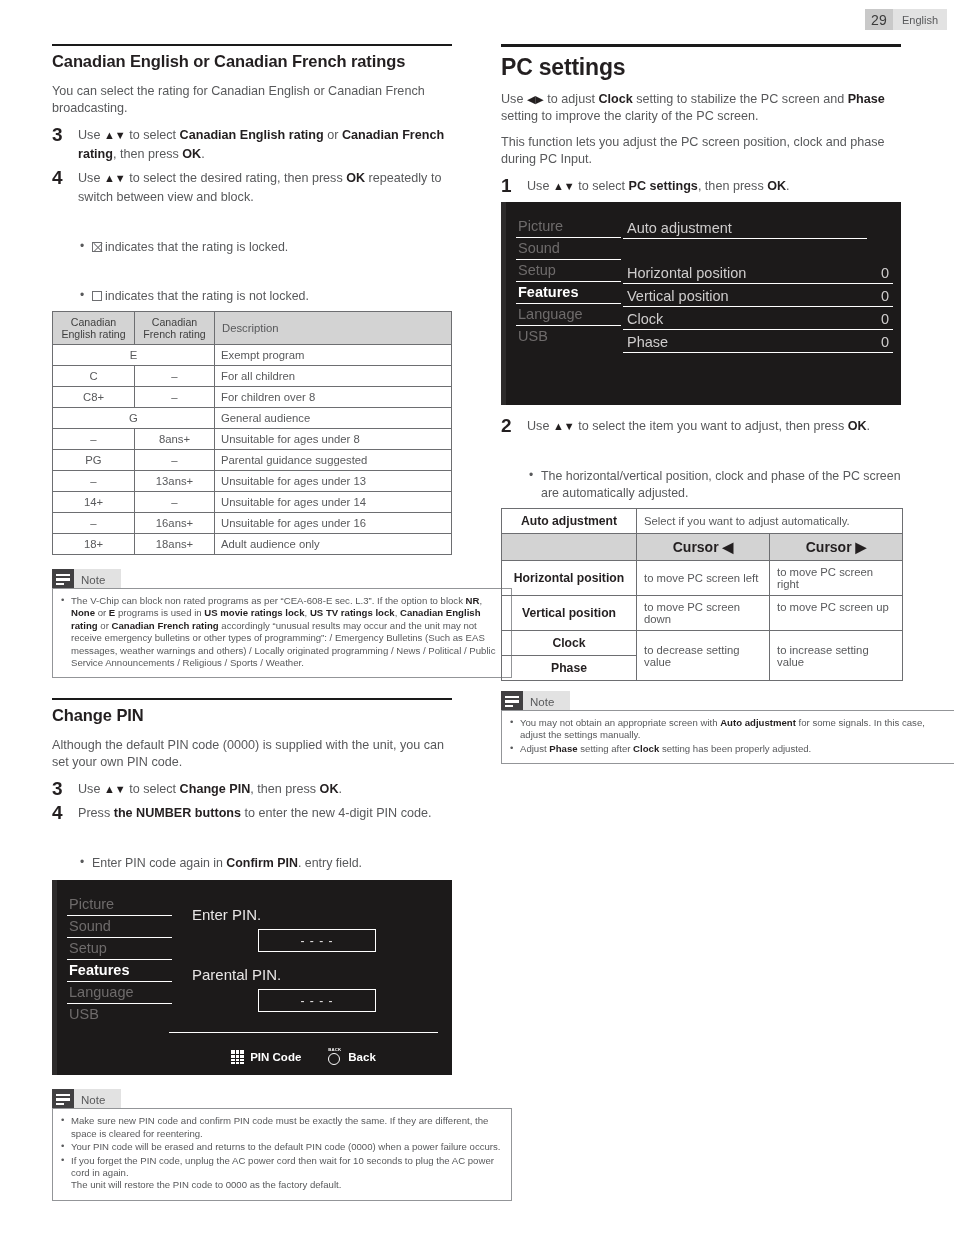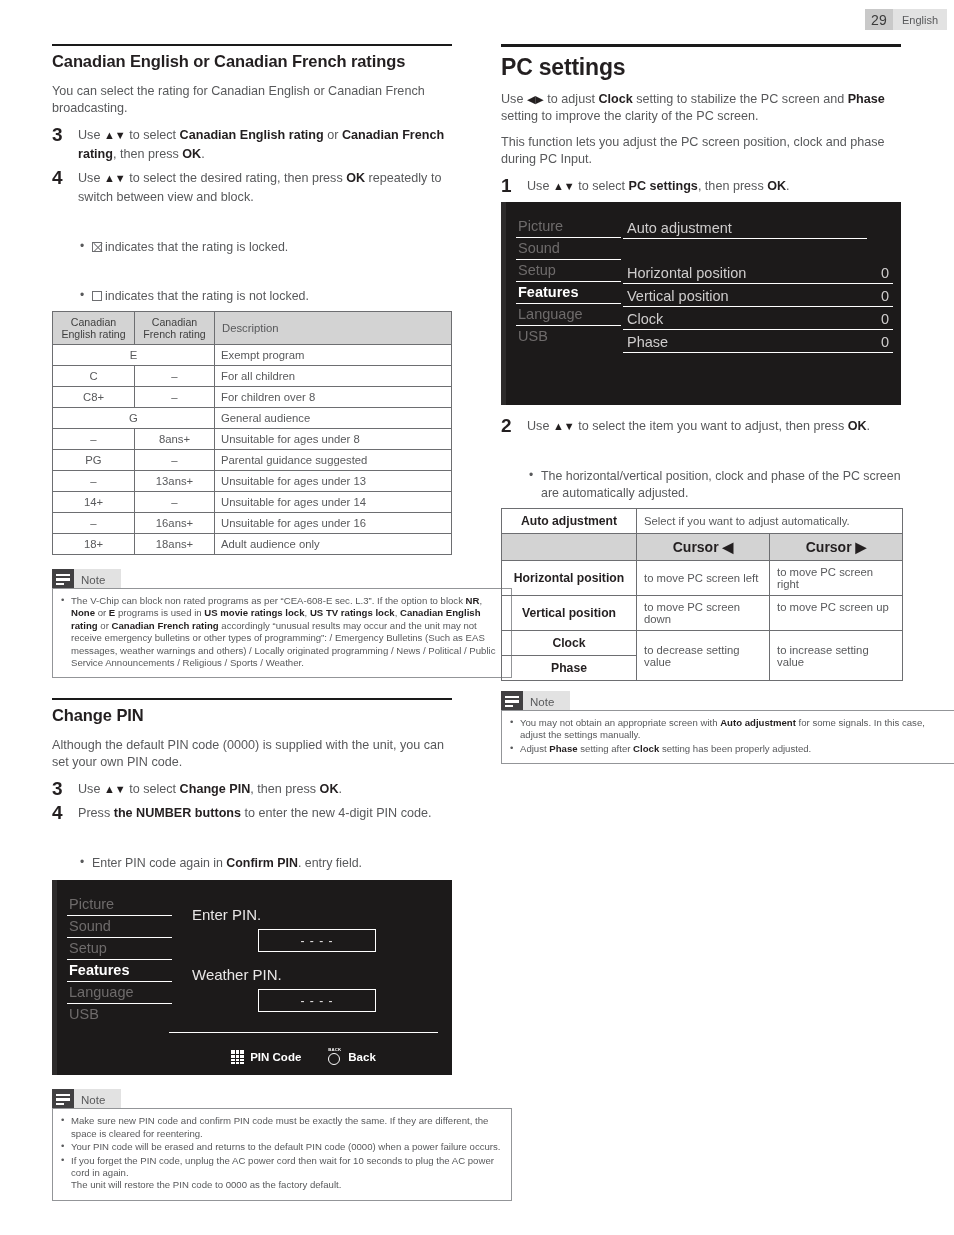--- a/index.html
+++ b/index.html
@@ -312,21 +312,21 @@
         <div class="mi">Picture</div>
         <div class="mi">Sound</div>
         <div class="mi">Setup</div>
         <div class="mi sel">Features</div>
         <div class="mi">Language</div>
         <div class="mi last">USB</div>
       </div>
     <div class="pin-pane">
       <div class="pin-lbl">Enter PIN.</div>
       <div class="pin-box">-      -      -      -</div>
-      <div class="pin-lbl">Weather PIN.</div>
+      <div class="pin-lbl">Parental PIN.</div>
       <div class="pin-box">-      -      -      -</div>
     </div>
     <div class="pin-foot-rule"></div>
     <div class="pin-foot">
       <div class="foot-item">
         <span class="keypad">
             <span class="v1"></span>
             <span class="v2"></span>
             <span class="h1"></span>
             <span class="h2"></span>

